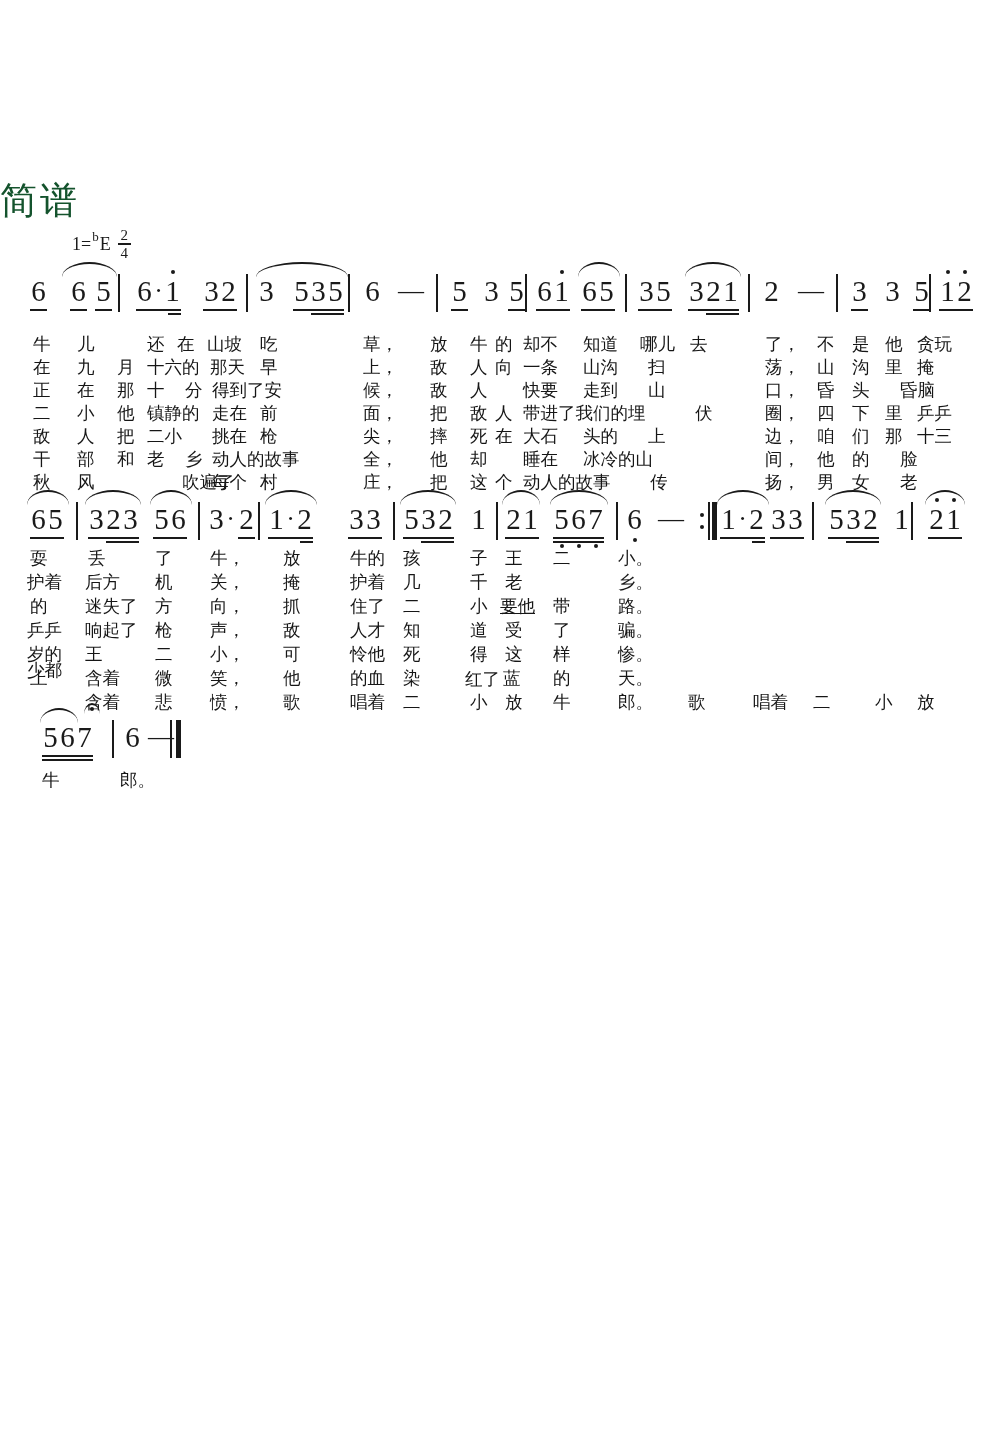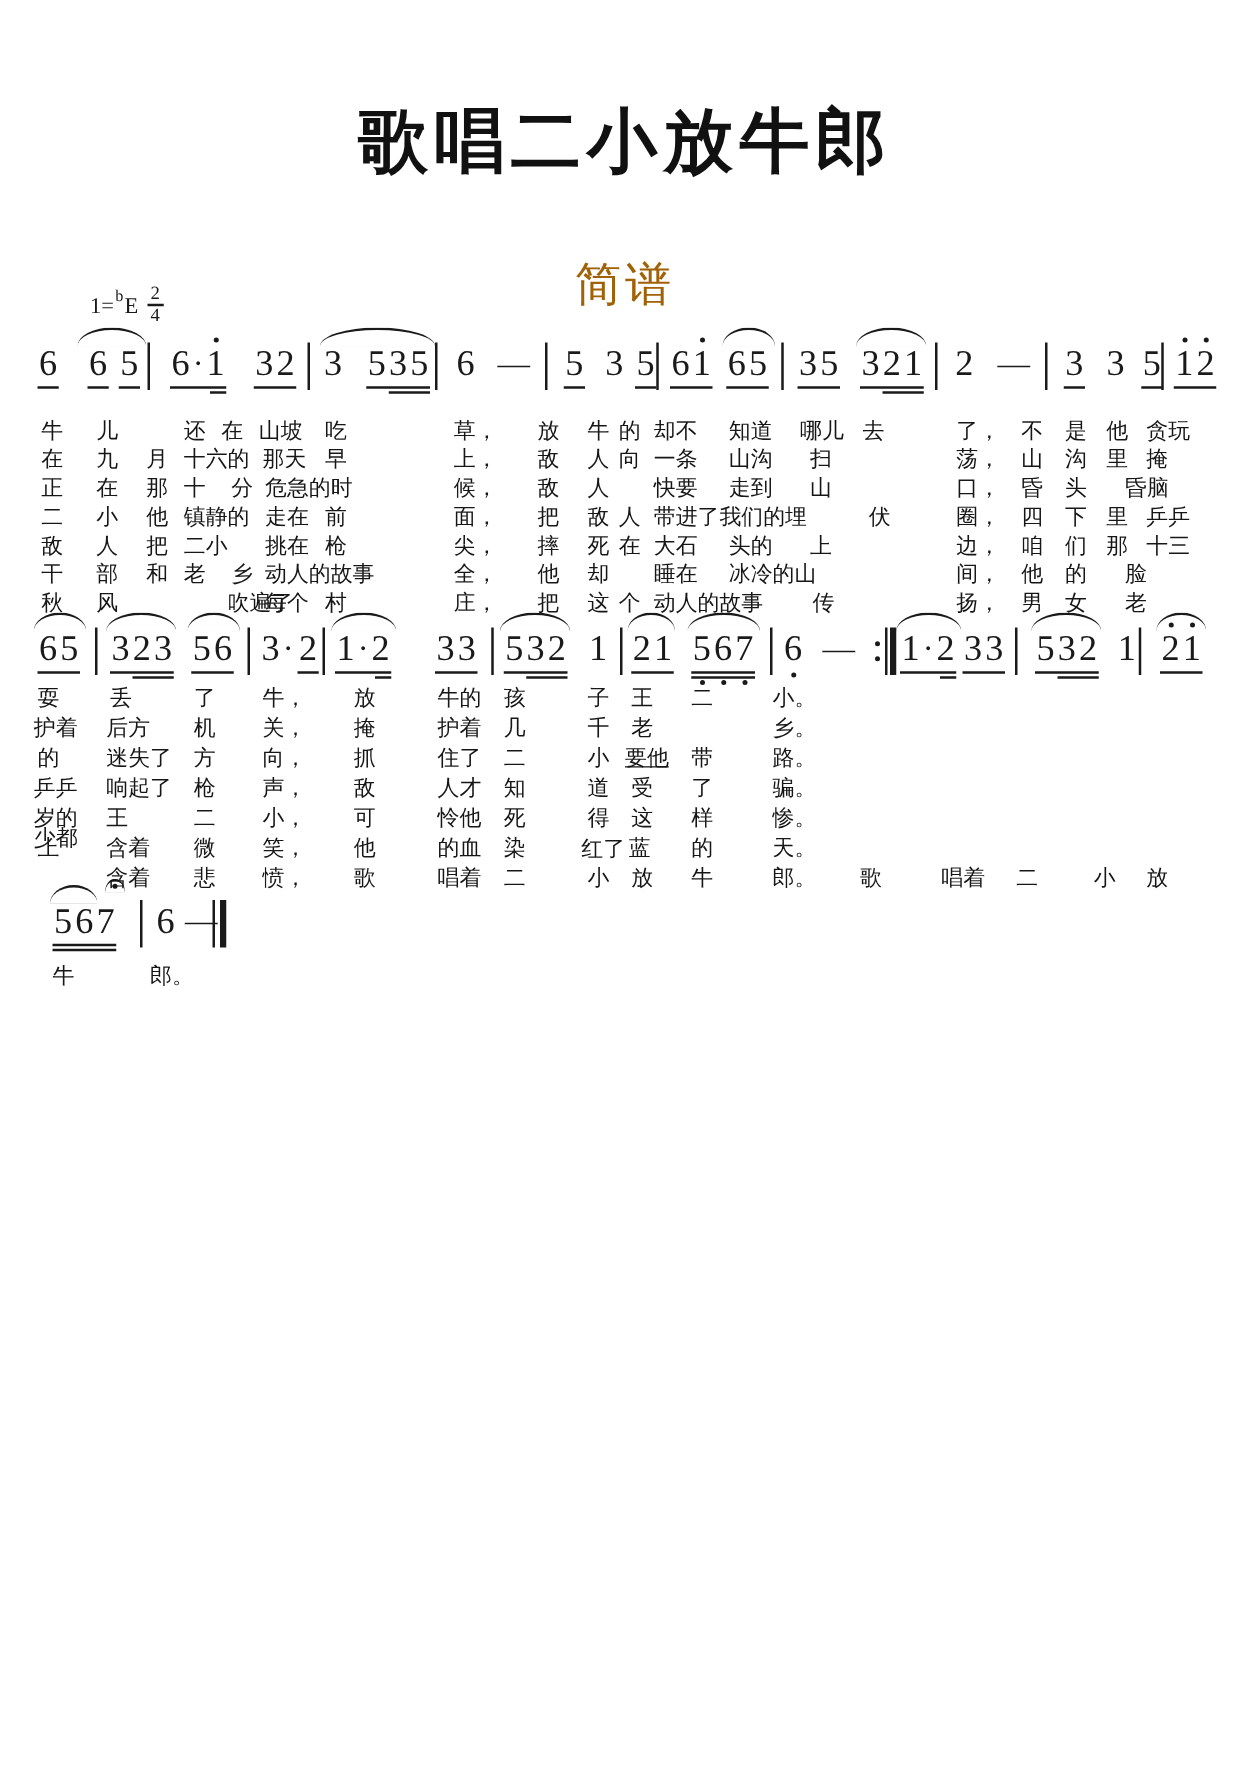--- a/index.html
+++ b/index.html
@@ -2,22 +2,22 @@
 <html><head>
 <meta charset="utf-8">
 <style>
   html,body{margin:0;padding:0;}
   body{width:1000px;height:1430px;background:#ffffff;position:relative;
        font-family:"Liberation Serif",serif;color:#1a1a1a;overflow:hidden;}
   #page{position:absolute;left:0;top:0;width:1000px;height:1430px;background:#ffffff;}
   .title{position:absolute;top:76px;left:0;width:100%;text-align:center;
          font-family:"Liberation Sans",sans-serif;font-weight:700;font-size:56px;
          letter-spacing:5px;color:#111;}
-  .subtitle{position:absolute;top:176px;left:0;width:100%;text-align:center;
-            font-family:"Liberation Sans",sans-serif;font-size:37px;letter-spacing:3px;color:#a16207;margin-top:27px;}
+  .subtitle{position:absolute;top:176px;left:0;width:100%;text-align:left;
+            font-family:"Liberation Sans",sans-serif;font-size:37px;letter-spacing:3px;color:#14532d;}
   .keysig{position:absolute;left:72px;top:228px;display:flex;align-items:center;
           font-size:19px;font-family:"Liberation Serif",serif;}
   .keysig .kprefix{font-size:18px;}
   .keysig .flat{font-size:13px;position:relative;top:-7px;margin:0 1px;}
   .keysig .tonic{font-size:18px;}
   .frac{display:inline-flex;flex-direction:column;align-items:center;margin-left:7px;
         font-size:15px;line-height:14px;}
   .frac .fbar{width:13px;height:2px;background:#1a1a1a;margin:1px 0;}
   #score{position:absolute;left:0;top:0;width:1000px;height:1430px;}
   .score-line{position:absolute;left:0;width:1000px;height:0;}
@@ -43,21 +43,20 @@
         border-radius:50%;background:#1a1a1a;}
   .lyric{position:absolute;font-size:17.5px;line-height:20px;white-space:nowrap;
          font-family:"Liberation Serif",serif;color:#161616;}
   .endlabel{position:absolute;top:793px;left:0;width:100%;text-align:center;
             font-family:"Liberation Sans",sans-serif;font-size:36px;letter-spacing:7px;color:#161616;}
 </style>
 </head>
 <body>
 
 <div id="page">
-  <div class="title">歌唱二小放牛郎</div>
   <div class="subtitle">简谱</div>
   <div class="keysig">
     <span class="kprefix">1=</span>
     <span class="flat">b</span>
     <span class="tonic">E</span>
     <span class="frac">
       <span>2</span>
       <span class="fbar"></span>
       <span>4</span>
     </span>
@@ -309,21 +308,21 @@
       <span class="lyric" style="left: 765px; top: 357px;">荡，</span>
       <span class="lyric" style="left: 817px; top: 357px;">山</span>
       <span class="lyric" style="left: 852px; top: 357px;">沟</span>
       <span class="lyric" style="left: 885px; top: 357px;">里</span>
       <span class="lyric" style="left: 917px; top: 357px;">掩</span>
       <span class="lyric" style="left: 33px; top: 380px;">正</span>
       <span class="lyric" style="left: 77px; top: 380px;">在</span>
       <span class="lyric" style="left: 117px; top: 380px;">那</span>
       <span class="lyric" style="left: 147px; top: 380px;">十</span>
       <span class="lyric" style="left: 185px; top: 380px;">分</span>
-      <span class="lyric" style="left: 212px; top: 380px;">危急的时</span>
+      <span class="lyric" style="left: 212px; top: 380px;">得到了安</span>
       <span class="lyric" style="left: 363px; top: 380px;">候，</span>
       <span class="lyric" style="left: 430px; top: 380px;">敌</span>
       <span class="lyric" style="left: 470px; top: 380px;">人</span>
       <span class="lyric" style="left: 523px; top: 380px;">快要</span>
       <span class="lyric" style="left: 583px; top: 380px;">走到</span>
       <span class="lyric" style="left: 648px; top: 380px;">山</span>
       <span class="lyric" style="left: 765px; top: 380px;">口，</span>
       <span class="lyric" style="left: 817px; top: 380px;">昏</span>
       <span class="lyric" style="left: 852px; top: 380px;">头</span>
       <span class="lyric" style="left: 900px; top: 380px;">昏脑</span>

